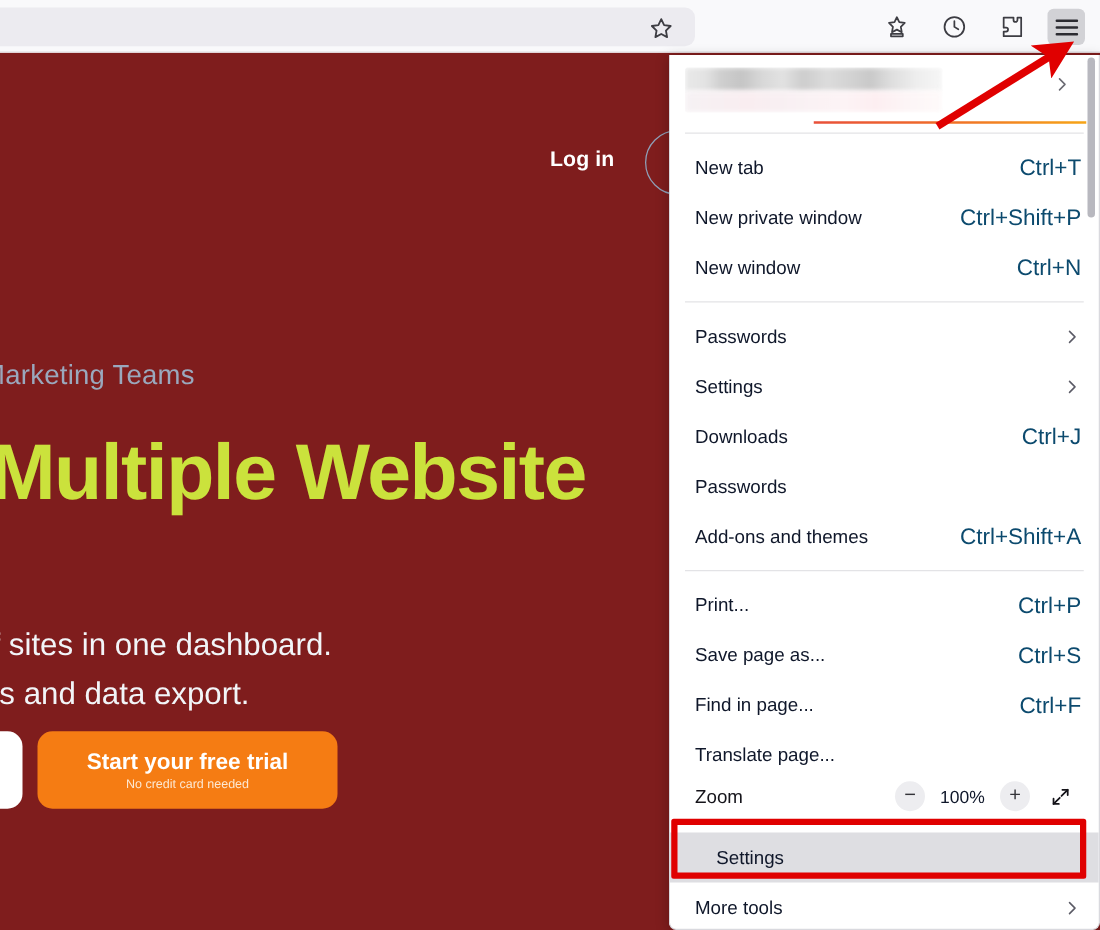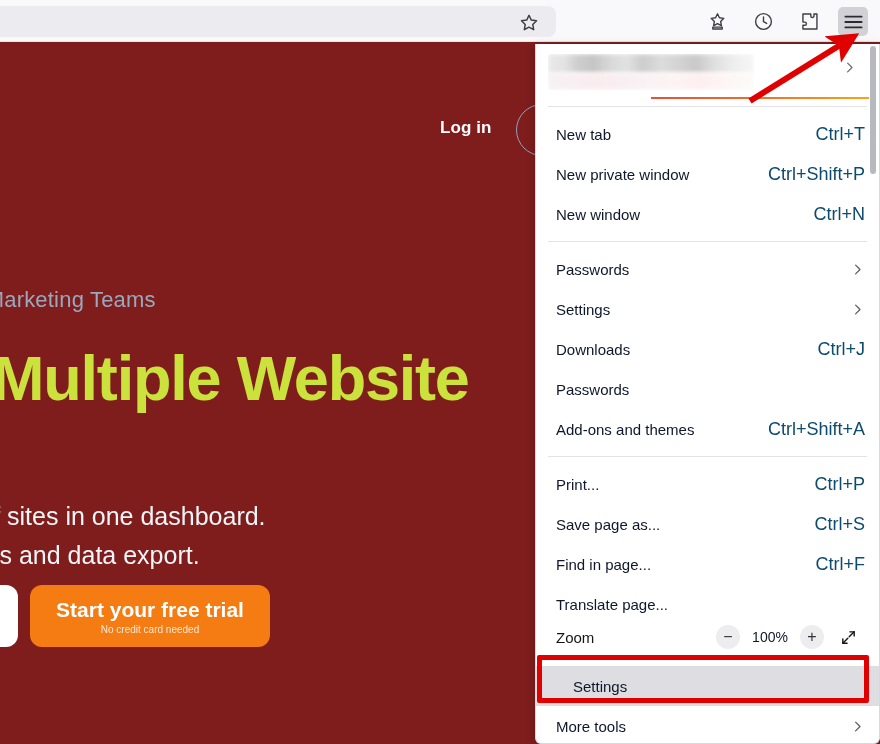--- a/index.html
+++ b/index.html
@@ -72,21 +72,21 @@
   .page-ghost-btn {
     position: absolute; left: -54px; top: 543px; width: 72px; height: 62px;
     background: #ffffff; border-radius: 12px;
   }
   .page-cta {
     position: absolute; left: 30px; top: 543px; width: 240px; height: 62px;
     background: #f57c13; border-radius: 12px;
     display: flex; flex-direction: column; align-items: center; justify-content: center;
     gap: 2px;
   }
-  .page-cta-title { color: #ffffff; font-size: 21px; font-weight: bold; }
+  .page-cta-title { color: #ffffff; font-size: 18px; font-weight: bold; }
   .page-cta-sub { color: #fde8d2; font-size: 10px; }
 
   
   .menu {
     position: absolute; left: 535px; top: 44px; width: 345px; height: 700px;
     background: #ffffff;
     border: 1px solid #d9d9de;
     border-top: none;
     border-radius: 0 0 6px 6px;
     box-shadow: 0 2px 10px rgba(0,0,0,.22);

